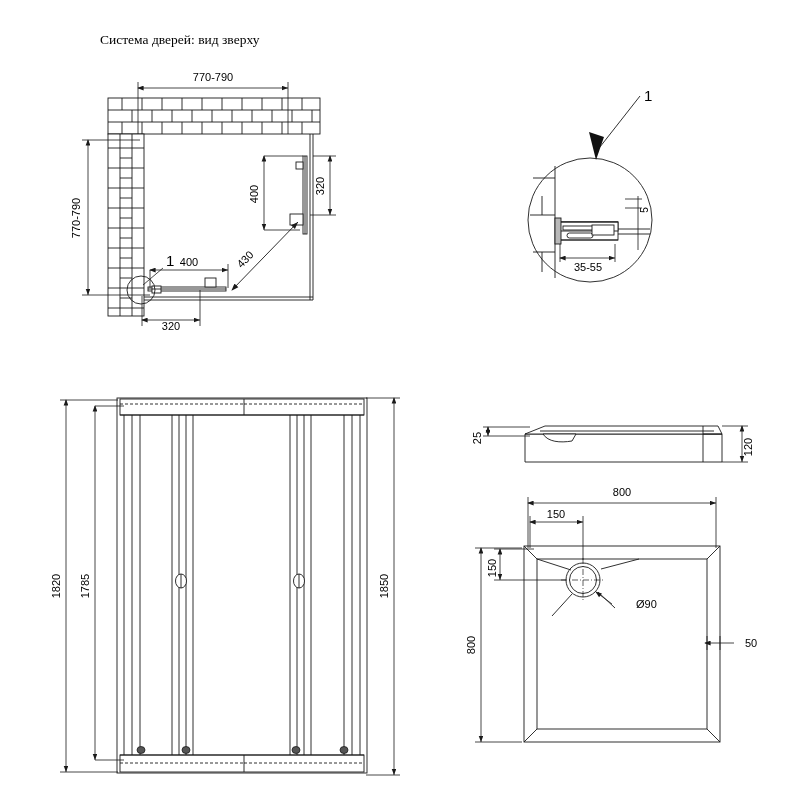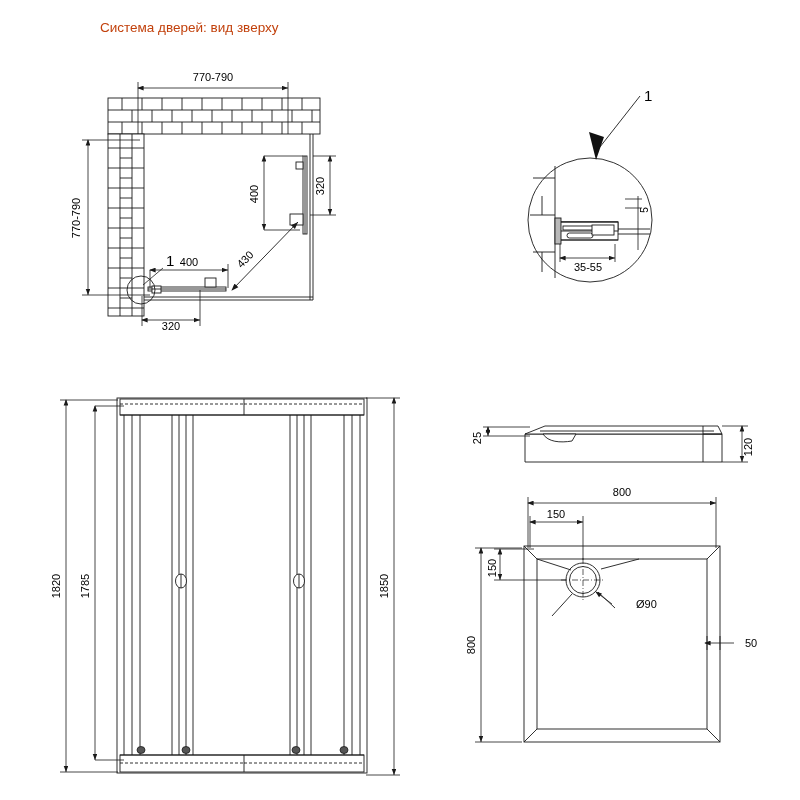--- a/index.html
+++ b/index.html
@@ -17,24 +17,24 @@
   }
   #sheet {
     position: absolute;
     left: 0; top: 0;
     width: 800px;
     height: 800px;
   }
   .drawing-title {
     position: absolute;
     left: 100px;
-    top: 20px;
+    top: 32px;
     font-size: 13.5px;
-    font-family: Liberation Sans, sans-serif;
-    color: #c2410c;
+    font-family: Liberation Serif, serif;
+    color: #000000;
     white-space: nowrap;
   }
   svg { display: block; }
   text {
     font-family: "Liberation Sans", sans-serif;
     fill: #000;
   }
   .dimtxt { font-size: 11px; }
   .dimtxt-sm { font-size: 10px; }
   .calloutnum { font-size: 15px; }

